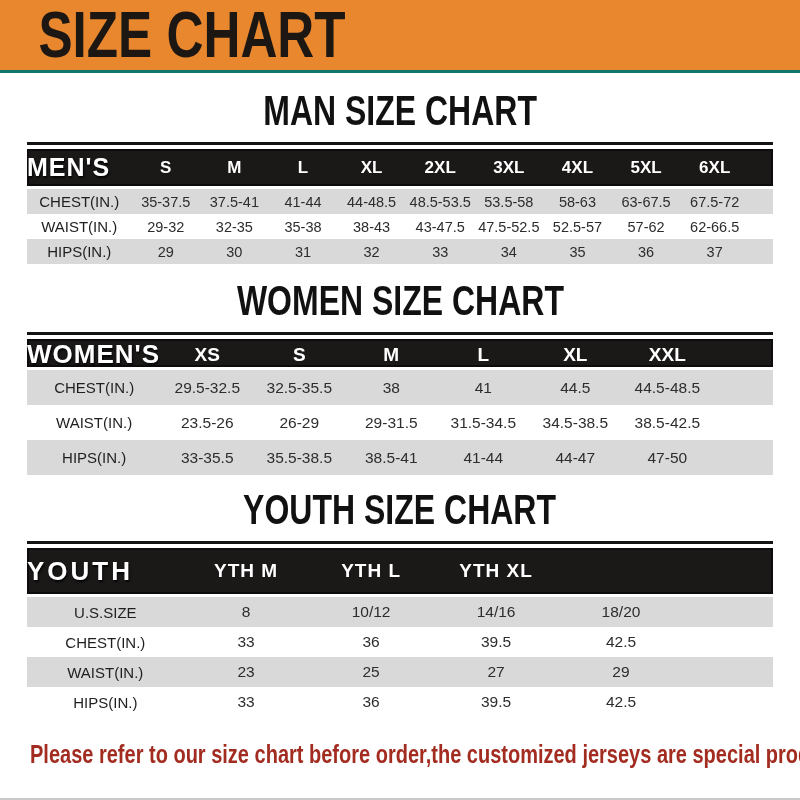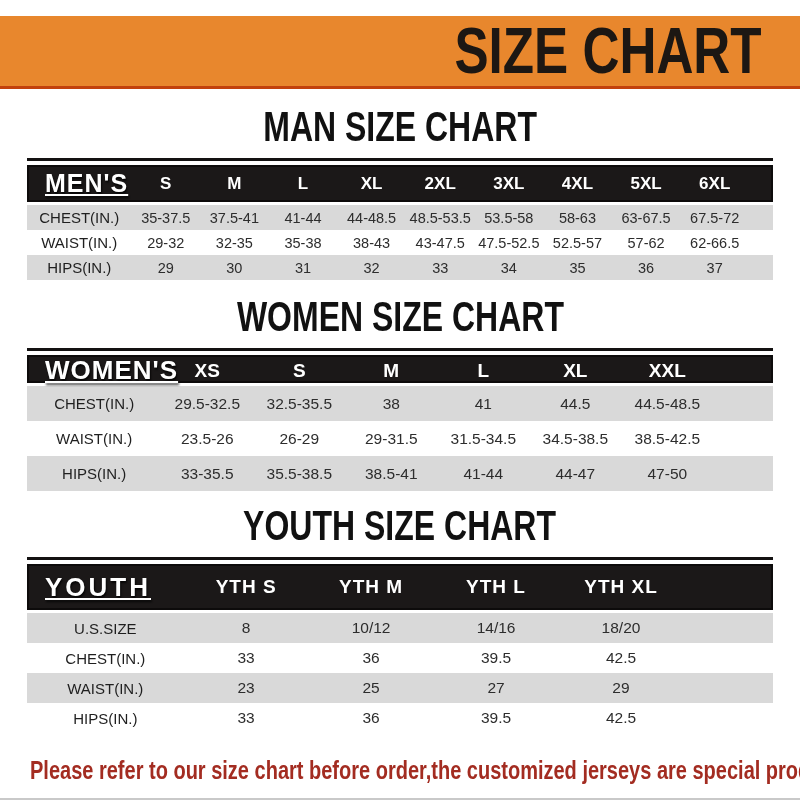--- a/index.html
+++ b/index.html
@@ -9,22 +9,22 @@
     font-family:"Liberation Sans","DejaVu Sans",sans-serif;
     position:relative;
     border-bottom:2px solid #c9c9c9;
     box-sizing:border-box;
     overflow:hidden;
   }
   
   .banner{
     height:70px;
     background:#E8872D;
-    border-bottom:3px solid #c2410c;
-    display:flex;align-items:center;justify-content:flex-end;margin-top:16px;
+    border-bottom:3px solid #0f766e;
+    display:flex;align-items:center;justify-content:flex-start;
   }
   .banner-title{
     display:inline-block;
     font-size:64px;font-weight:800;line-height:1;
     color:#1c1713;
     letter-spacing:0px;
     transform:scale(0.80,1.0);
     transform-origin:center;
     white-space:nowrap;
   }
@@ -64,24 +64,22 @@
     margin-bottom:3px;
     box-shadow:inset 0 0 0 2px #0d0b0b;
   }
   .tbl-man  .thead{height:37px;}
   .tbl-women .thead{height:28px;}
   .tbl-youth .thead{height:46px;}
   .cell{text-align:center;white-space:nowrap;}
   .group-label{
     font-weight:800;
     text-align:left;
-    padding-left:18px;
     letter-spacing:1px;
     text-shadow:1px 2px 2px rgba(0,0,0,.8);
-    text-decoration:underline;
   }
   .tbl-man  .group-label{font-size:25px;}
   .tbl-women .group-label{font-size:26px;}
   .tbl-youth .group-label{font-size:26px;letter-spacing:3px;}
   .size-head{font-weight:600;}
   .tbl-man  .size-head{font-size:17px;}
   .tbl-women .size-head{font-size:19px;}
   .tbl-youth .size-head{font-size:19px;letter-spacing:1px;}
   .row{color:#2d2d2d;background:#ffffff;}
   .row.striped{background:#d9d9d9;}
@@ -205,21 +203,20 @@
         <div class="cell ">47-50</div>
       </div>
     </div>
 </div>
 
 <h2 class="section-title st-youth"><span class="t">YOUTH SIZE CHART</span></h2>
 <div class="tbl tbl-youth">
   <div class="topline"></div>
   <div class="grid thead">
       <div class="cell group-label">YOUTH</div>
-      <div class="cell size-head">YTH S</div>
       <div class="cell size-head">YTH M</div>
       <div class="cell size-head">YTH L</div>
       <div class="cell size-head">YTH XL</div>
     </div>
   <div class="tbody">
       <div class="grid row striped">
         <div class="cell row-label">U.S.SIZE</div>
         <div class="cell ">8</div>
         <div class="cell ">10/12</div>
         <div class="cell ">14/16</div>

